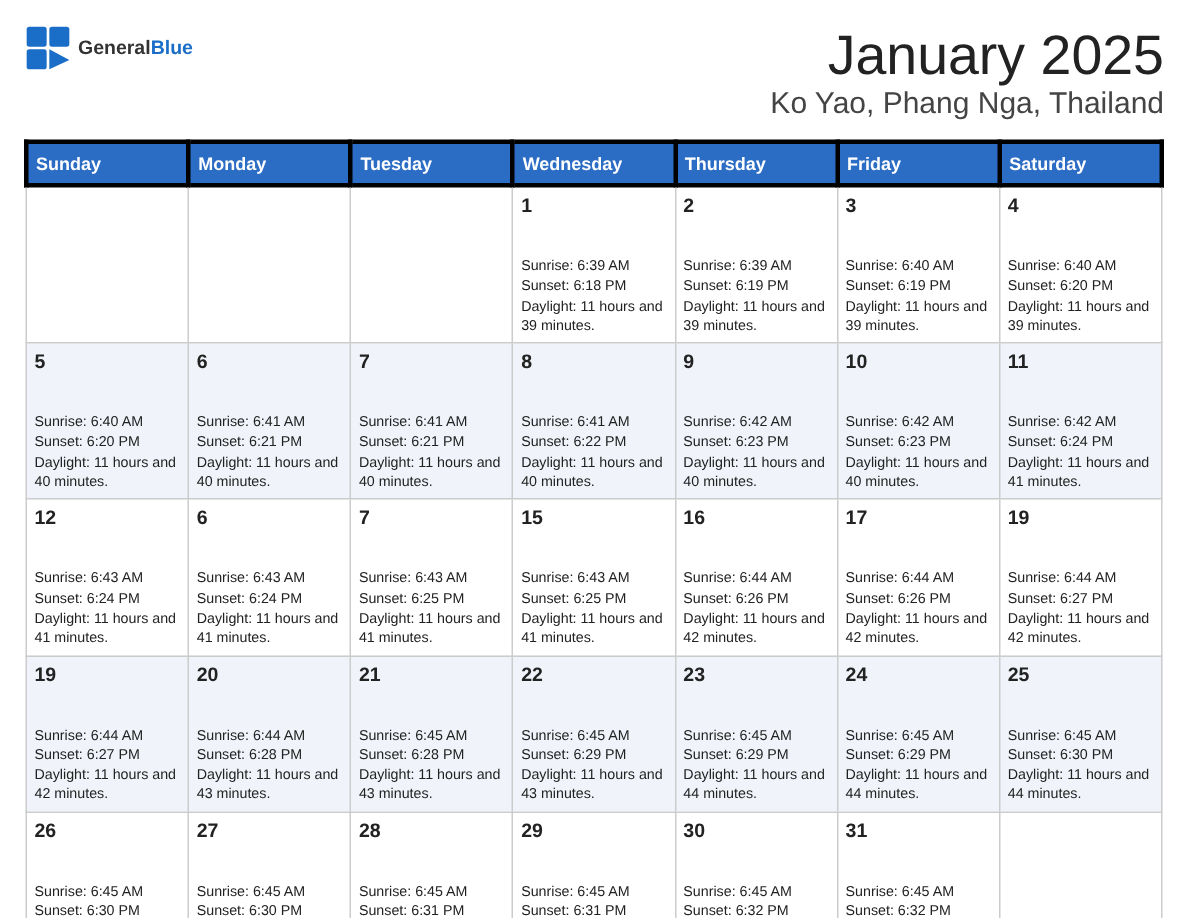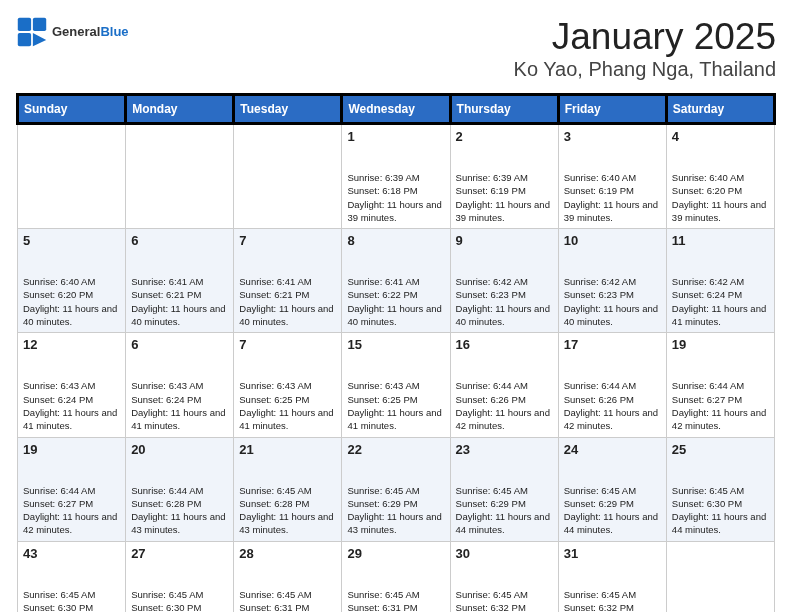--- a/index.html
+++ b/index.html
@@ -276,21 +276,21 @@
         </td>
         <td>
           <span class="day-num">25</span>
           <div class="day-info" style="white-space: pre-line;">Sunrise: 6:45 AM
 Sunset: 6:30 PM
 Daylight: 11 hours and 44 minutes.</div>
         </td>
       </tr>
       <tr>
         <td>
-          <span class="day-num">43</span>
+          <span class="day-num">26</span>
           <div class="day-info" style="white-space: pre-line;">Sunrise: 6:45 AM
 Sunset: 6:30 PM
 Daylight: 11 hours and 44 minutes.</div>
         </td>
         <td>
           <span class="day-num">27</span>
           <div class="day-info" style="white-space: pre-line;">Sunrise: 6:45 AM
 Sunset: 6:30 PM
 Daylight: 11 hours and 45 minutes.</div>
         </td>

